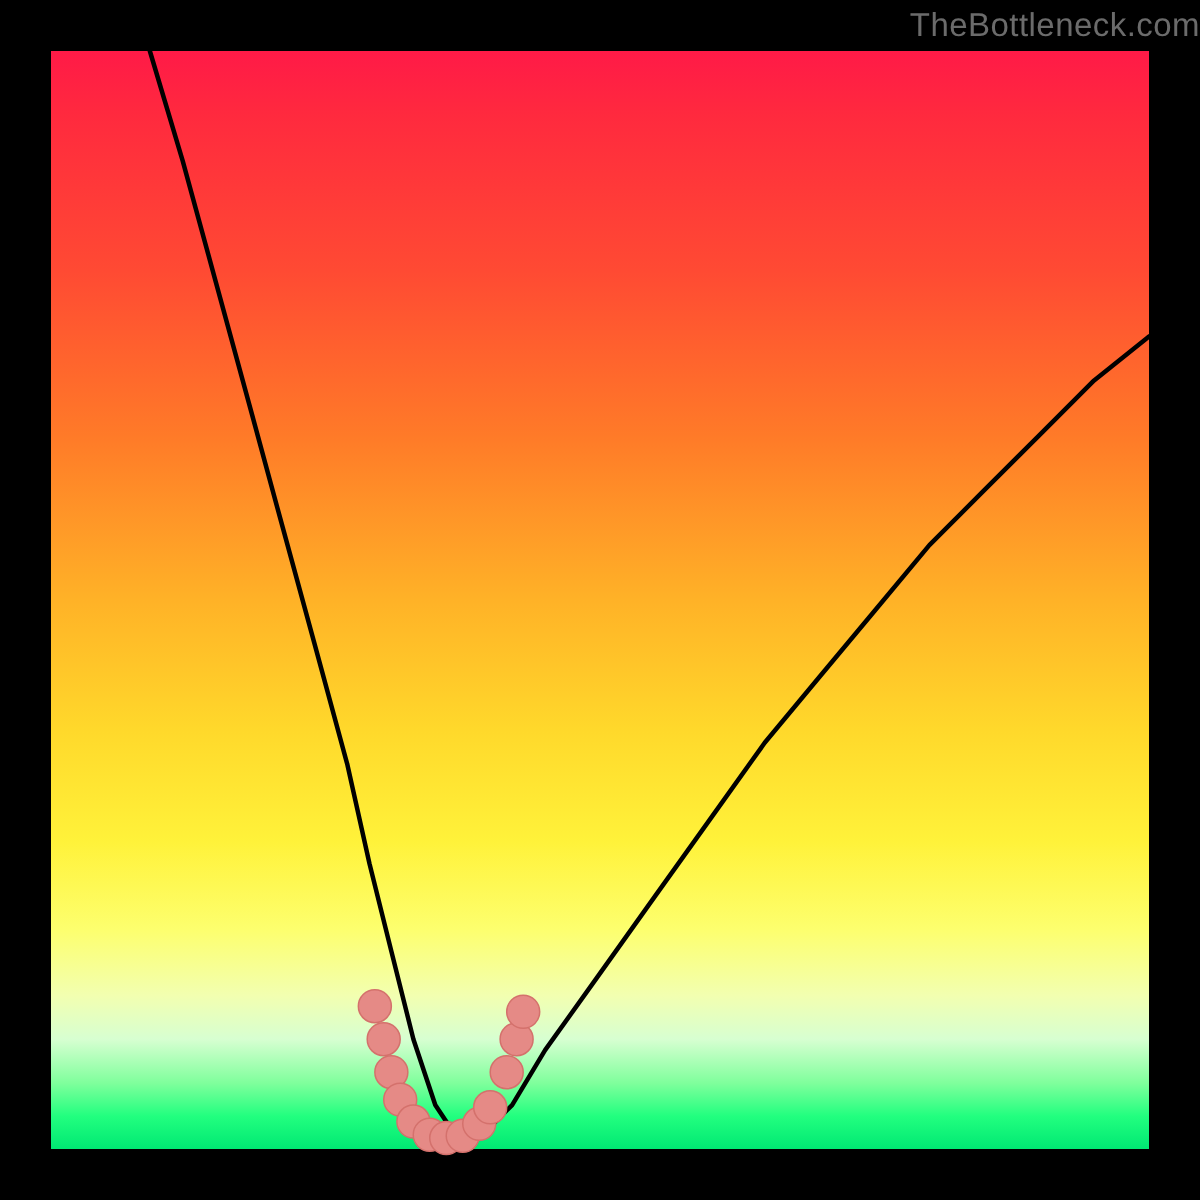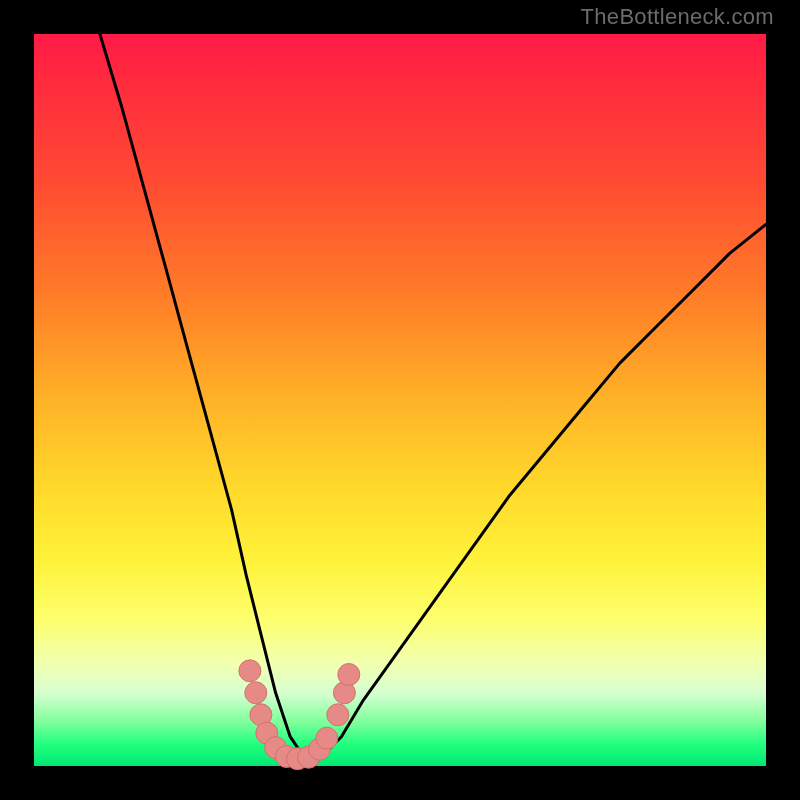--- a/index.html
+++ b/index.html
@@ -39,21 +39,21 @@
       #f2ffb0 86%,
       #d7ffd1 90%,
       #7fff9c 94%,
       #22ff7f 97%,
       #00e873 100%
     );
   }
   .watermark {
     position: absolute;
     top: 4px;
-    right: 26px;
+    right: 0;
     color: #6b6b6b;
     font-size: 22px;
     font-weight: 400;
     letter-spacing: 0.3px;
     user-select: none;
   }
   svg.overlay {
     position: absolute;
     left: 0;
     top: 0;

